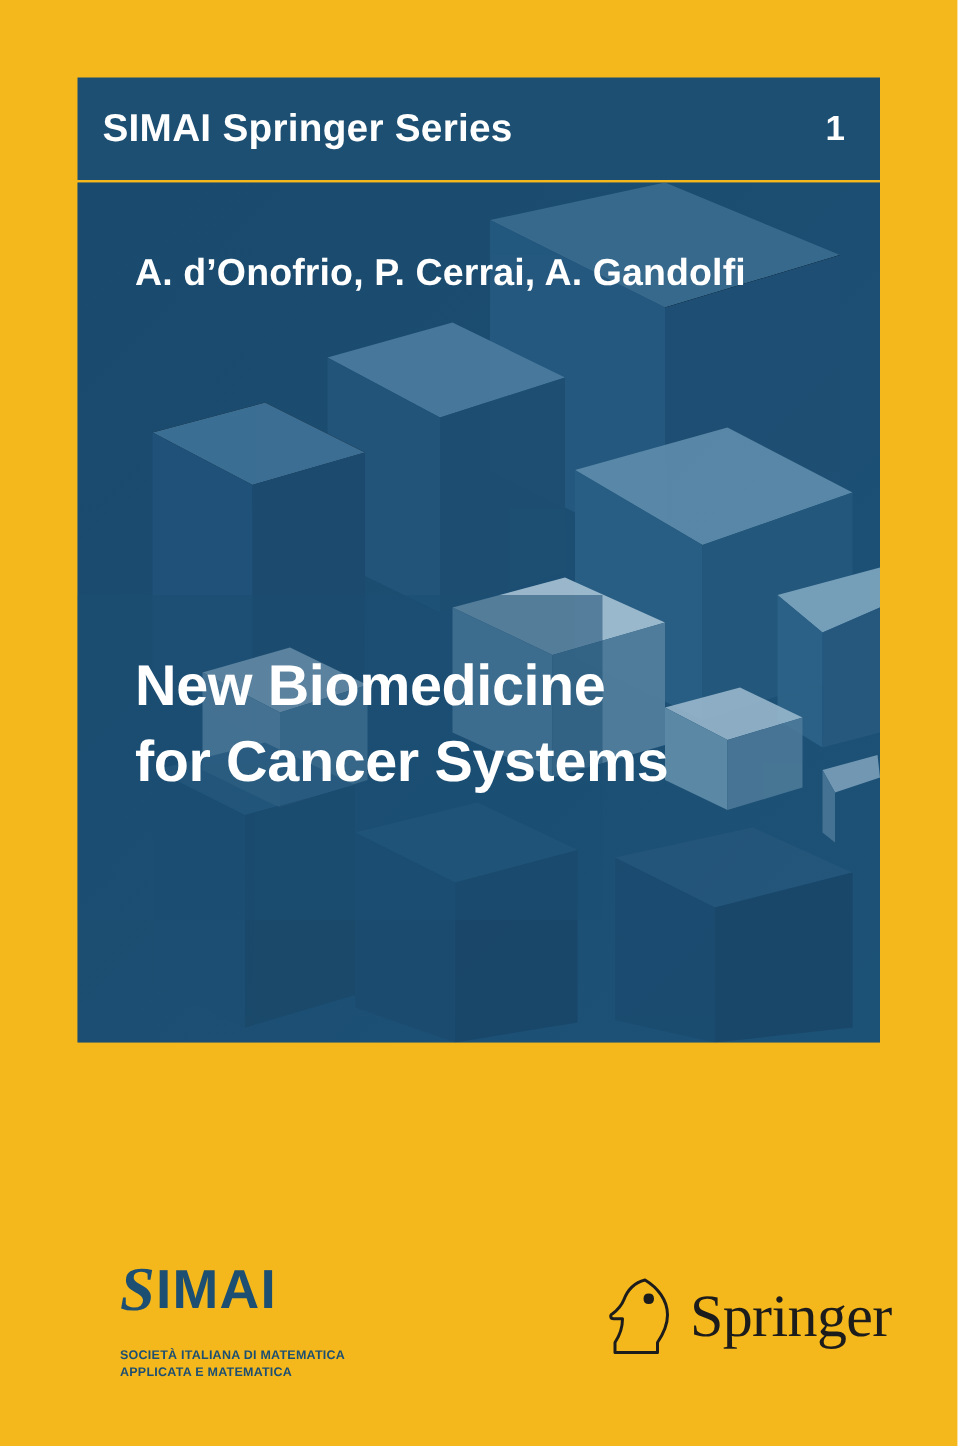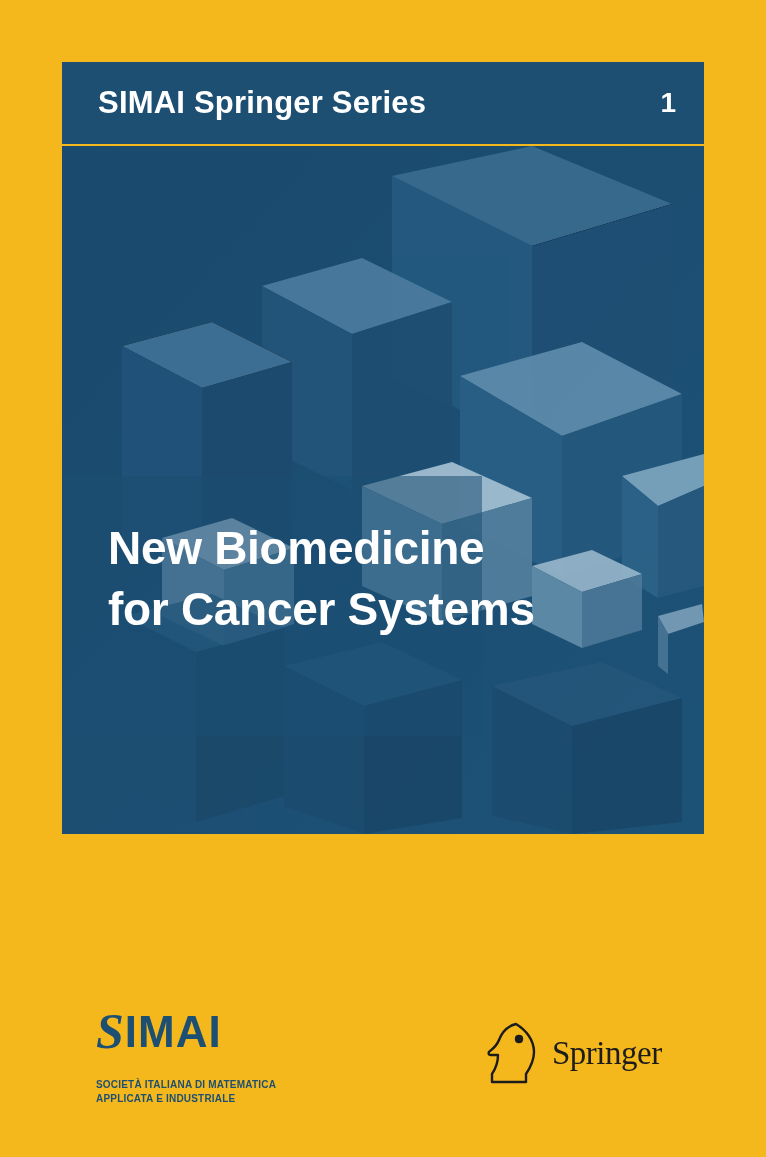--- a/index.html
+++ b/index.html
@@ -22,21 +22,21 @@
     position: absolute;
     left: 62px;
     top: 62px;
     width: 642px;
     height: 82px;
     background: #1c4f72;
     display: flex;
     align-items: center;
     justify-content: space-between;
     box-sizing: border-box;
-    padding: 0 28px 0 36px;
+    padding: 0 28px 0 20px;
   }
   .series-title {
     color: #ffffff;
     font-size: 31px;
     font-weight: bold;
     letter-spacing: 0.2px;
   }
   .series-number {
     color: #ffffff;
     font-size: 28px;
@@ -119,21 +119,21 @@
   }
   .springer-logo {
     position: absolute;
     left: 486px;
     top: 1022px;
     display: flex;
     align-items: center;
     color: #1c1c1c;
   }
   .springer-word {
-    font-size: 33px;
+    font-size: 48px;
     font-weight: normal;
     letter-spacing: -0.5px;
     margin-left: 12px;
     font-family: "Liberation Serif", serif;
   }
 </style>
 </head>
 <body>
 
 <div class="cover">
@@ -236,36 +236,37 @@
 
         <polygon points="430,540 540,516 620,552 510,580" fill="#27577c"></polygon>
         <polygon points="430,540 430,670 510,688 510,580" fill="#1b4a6e"></polygon>
         <polygon points="510,580 620,552 620,676 510,688" fill="#184364"></polygon>
       </g>
 
       <rect x="0" y="330" width="420" height="260" fill="#1c4f72" opacity="0.55"></rect>
     </svg>
 
     <div class="panel-content">
+      <div class="editors-line">A. d’Onofrio, P. Cerrai, A. Gandolfi</div>
     </div>
 
     <div class="book-title">
       <div>New Biomedicine</div>
       <div>for Cancer Systems</div>
     </div>
   </div>
 
   <div class="simai-logo">
     <div class="simai-word">
       <span class="simai-s">S</span>
       <span>IMAI</span>
     </div>
     <div class="simai-sub">
       <div>SOCIETÀ ITALIANA DI MATEMATICA</div>
-      <div>APPLICATA E INDUSTRIALE</div>
+      <div>APPLICATA E MATEMATICA</div>
     </div>
   </div>
 
   <div class="springer-logo">
     <svg width="54" height="62" viewBox="0 0 54 62">
       <path d="M30 2 C22 4 16 10 13 18 C11 23 8 26 4 29 C2 30 2 33 5 33 L12 33 C12 40 10 46 6 52 L6 60 L40 60 L40 52 C44 46 48 38 48 30 C48 18 40 8 30 2 Z M33 14 C35 14 36 15 36 17 C36 19 35 20 33 20 C31 20 30 19 30 17 C30 15 31 14 33 14 Z" fill="none" stroke="#1c1c1c" stroke-width="2.4" stroke-linejoin="round"></path>
       <circle cx="33" cy="17" r="2.4" fill="#1c1c1c"></circle>
     </svg>
     <span class="springer-word">Springer</span>
   </div>

